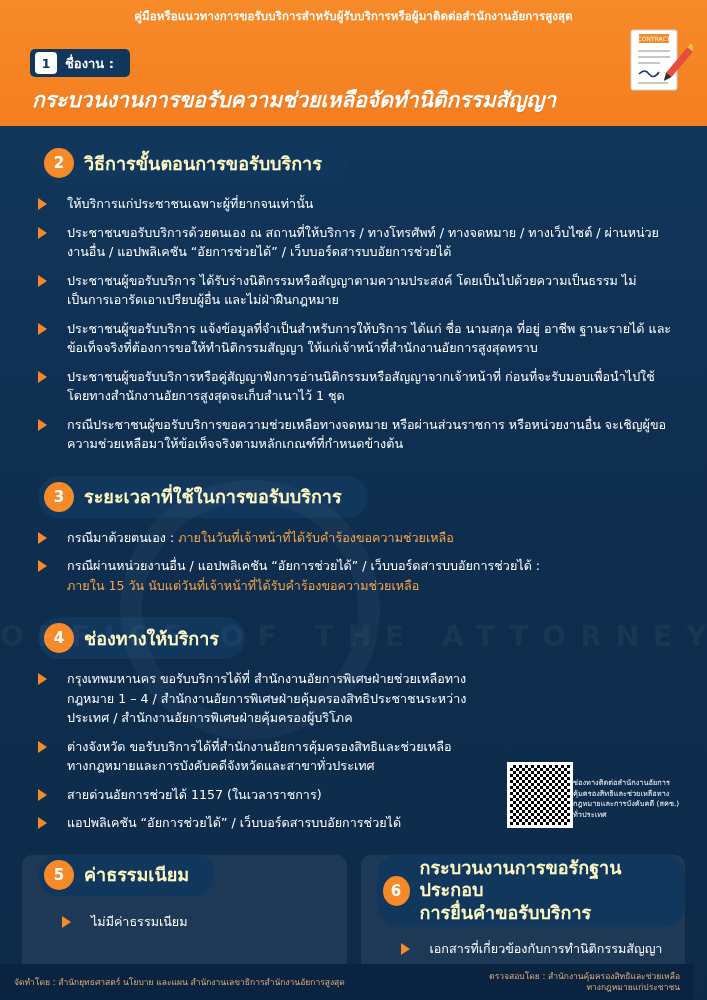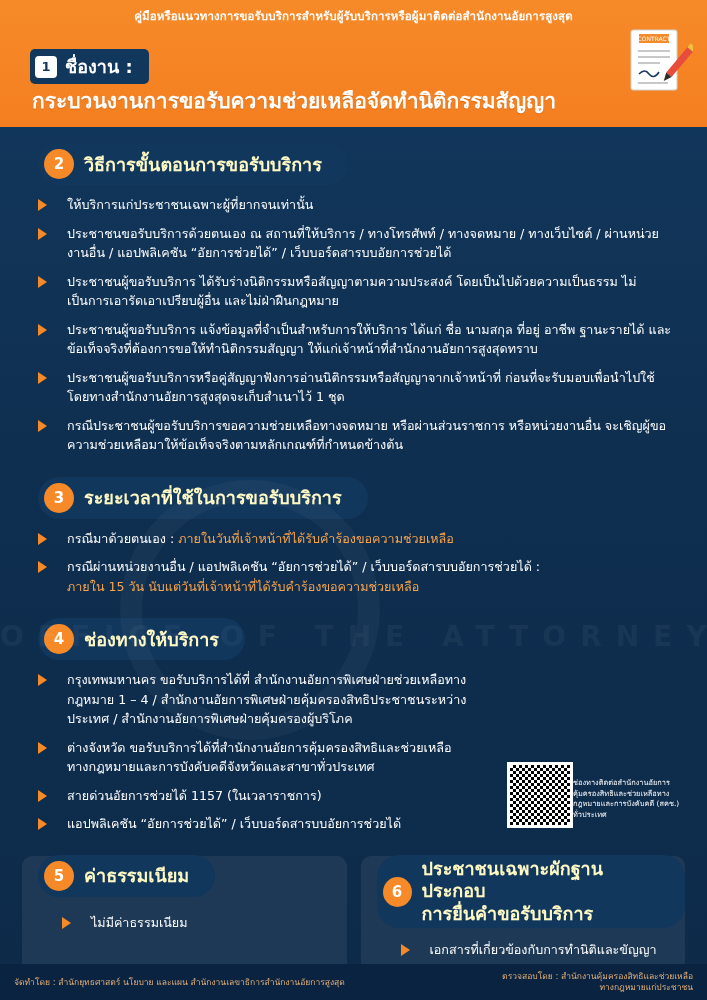--- a/index.html
+++ b/index.html
@@ -60,27 +60,29 @@
     border-radius: 5px;
     padding: 3px 16px 3px 5px;
     gap: 8px;
   }
   .badge-wrap .n {
     background:#fff; color:#11375d;
     width:22px;height:22px;border-radius:4px;
     display:flex;align-items:center;justify-content:center;
     font-size:13px;font-weight:bold;
   }
-  .badge-wrap .t { color:#fff; font-size:18px; font-weight:bold; }
+  .badge-wrap .t { color:#fff; font-size:13px; font-weight:bold; }
   .main-title {
     color: #ffffff;
     font-size: 21px;
     font-weight: bold;
+    margin-top: 6px;
     margin-left: 18px;
     text-shadow: 0 1px 1px rgba(0,0,0,0.15);
+    font-style: italic;
   }
   .contract-icon {
     position: absolute;
     right: 14px; top: 26px;
     width: 70px; height: 72px;
   }
 
   
   .pill {
     display: inline-flex; align-items: center;
@@ -161,21 +163,21 @@
     color: #ffffff;
     font-size: 7.4px;
     line-height: 1.45;
     max-width: 110px;
     padding-top: 16px;
   }
 
   
   .footer {
     position: absolute;
-    left: 0; right: 0; bottom: 0;
+    left: 0; right: 13px; bottom: 0;
     height: 36px;
     background: #0a2340;
     display: flex;
     align-items: center;
     justify-content: space-between;
     padding: 0 14px;
   }
   .footer .left { color: #e8b27a; font-size: 8.5px; }
   .footer .right { color: #e8b27a; font-size: 8.5px; text-align: right; line-height: 1.35; }
 </style>
@@ -312,28 +314,28 @@
           <div class="tri"></div>
           <div class="btxt">ไม่มีค่าธรรมเนียม</div>
         </div>
       </div>
     </div>
 
     <div class="bbox">
       <div class="pill" style="padding-top:3px;padding-bottom:3px">
         <div class="n">6</div>
         <div class="t" style="line-height:1.25">
-          <span>ประชาชนเฉพาะผักฐานประกอบ</span><br>
+          <span>กระบวนงานการขอรักฐานประกอบ</span><br>
           <span>การยื่นคำขอรับบริการ</span>
         </div>
       </div>
       <div class="bbox-body" style="padding-top:12px">
         <div class="bullet-row">
           <div class="tri"></div>
-          <div class="btxt">เอกสารที่เกี่ยวข้องกับการทำนิติและขัญญา</div>
+          <div class="btxt">เอกสารที่เกี่ยวข้องกับการทำนิติกรรมสัญญา</div>
         </div>
       </div>
     </div>
   </div>
 
   <div class="footer">
     <div class="left">จัดทำโดย : สำนักยุทธศาสตร์ นโยบาย และแผน สำนักงานเลขาธิการสำนักงานอัยการสูงสุด</div>
     <div class="right">
       <span>ตรวจสอบโดย :  สำนักงานคุ้มครองสิทธิและช่วยเหลือ</span><br>
       <span>ทางกฎหมายแก่ประชาชน</span>

